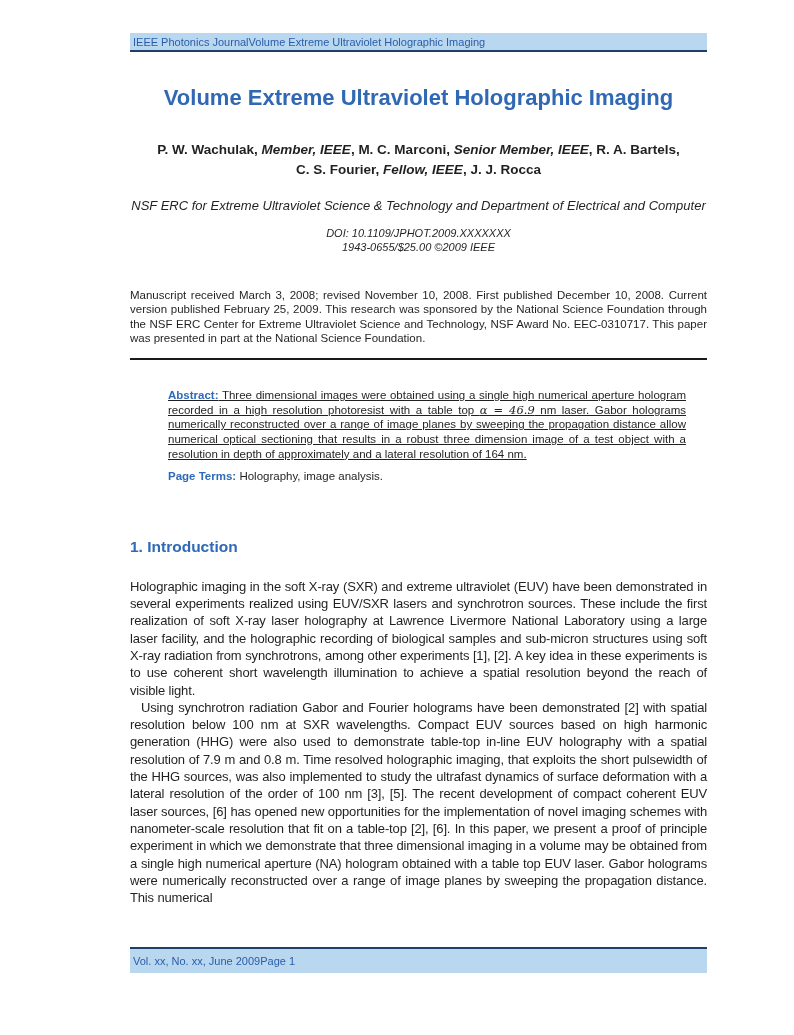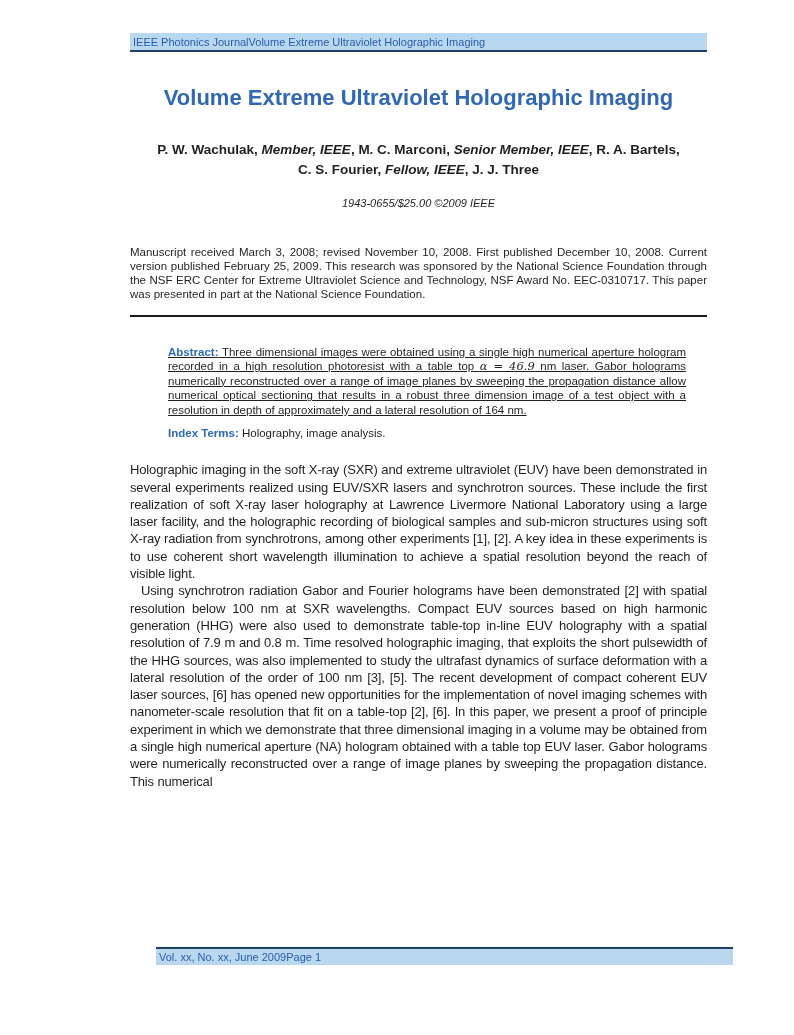--- a/index.html
+++ b/index.html
@@ -7,21 +7,21 @@
     --title-blue:#3168b3; --label-blue:#2e6ab8; --body-text:#221f1f;
   }
   html,body{margin:0;padding:0;}
   body{background:#ffffff;font-family:"Liberation Sans",sans-serif;}
   .page{position:relative;width:794px;height:1035px;background:#ffffff;overflow:hidden;}
 
   .band{position:absolute;left:130px;width:577px;background:var(--band-bg);
         color:var(--band-text);font-size:11px;display:flex;justify-content:flex-start;
         align-items:center;box-sizing:border-box;padding:0 3px;}
   .band-header{top:33px;height:19px;border-bottom:2px solid var(--band-border);}
-  .band-footer{top:947px;height:18px;border-top:2px solid var(--band-border);margin-left:26px;}
+  .band-footer{top:947px;height:26px;border-top:2px solid var(--band-border);}
 
   .content{position:absolute;left:130px;top:0;width:577px;color:var(--body-text);}
 
   .paper-title{margin:83px 0 0 0;text-align:center;color:var(--title-blue);
                font-weight:bold;font-size:22px;line-height:29px;}
   .authors{margin:28px 0 0 0;text-align:center;font-weight:bold;
            font-size:13.5px;line-height:20px;}
   .authors .it{font-style:italic;}
   .affiliation{margin:17px 0 0 0;text-align:center;font-style:italic;
                font-size:13px;line-height:17px;}
@@ -53,38 +53,41 @@
   </div>
 
   <div class="content">
 
     <div class="paper-title">
       <div>Volume Extreme Ultraviolet Holographic Imaging</div>
     </div>
 
     <div class="authors">
       <div><span>P. W. Wachulak, </span><span class="it">Member, IEEE</span><span>, M. C. Marconi, </span><span class="it">Senior Member, IEEE</span><span>, R. A. Bartels,</span></div>
-      <div><span>C. S. Fourier, </span><span class="it">Fellow, IEEE</span><span>, J. J. Three</span></div>
+      <div><span>C. S. Fourier, </span><span class="it">Fellow, IEEE</span><span>, J. J. Rocca</span></div>
     </div>
 
     <div class="affiliation">
+      <div>NSF ERC for Extreme Ultraviolet Science &amp; Technology and Department of Electrical and Computer</div>
     </div>
 
     <div class="doi-block">
+      <div>DOI: 10.1109/JPHOT.2009.XXXXXXX</div>
       <div>1943-0655/$25.00 ©2009 IEEE</div>
     </div>
 
     <p class="manuscript">Manuscript received March 3, 2008; revised November 10, 2008. First published December 10, 2008. Current version published February 25, 2009. This research was sponsored by the National Science Foundation through the NSF ERC Center for Extreme Ultraviolet Science and Technology, NSF Award No. EEC-0310717. This paper was presented in part at the National Science Foundation.</p>
 
     <hr class="rule">
 
     <p class="abstract-block"><span class="blue-label">Abstract:</span><span><span> Three dimensional images were obtained using a single high numerical aperture hologram recorded in a high resolution photoresist with a table top </span><span class="math">α = 46.9</span><span> nm laser. Gabor holograms numerically reconstructed over a range of image planes by sweeping the propagation distance allow numerical optical sectioning that results in a robust three dimension image of a test object with a resolution in depth of approximately and a lateral resolution of 164 nm.</span></span></p>
 
-    <p class="index-terms"><span class="blue-label">Index Terms:</span><span> Holography, image analysis.</span></p>
+    <p class="index-terms"><span class="blue-label">Page Terms:</span><span> Holography, image analysis.</span></p>
 
+    <div class="section-heading">1. Introduction</div>
 
     <div class="body-text">
       <p>Holographic imaging in the soft X-ray (SXR) and extreme ultraviolet (EUV) have been demonstrated in several experiments realized using EUV/SXR lasers and synchrotron sources. These include the first realization of soft X-ray laser holography at Lawrence Livermore National Laboratory using a large laser facility, and the holographic recording of biological samples and sub-micron structures using soft X-ray radiation from synchrotrons, among other experiments [1], [2]. A key idea in these experiments is to use coherent short wavelength illumination to achieve a spatial resolution beyond the reach of visible light.</p>
       <p>Using synchrotron radiation Gabor and Fourier holograms have been demonstrated [2] with spatial resolution below 100 nm at SXR wavelengths. Compact EUV sources based on high harmonic generation (HHG) were also used to demonstrate table-top in-line EUV holography with a spatial resolution of 7.9 m and 0.8 m. Time resolved holographic imaging, that exploits the short pulsewidth of the HHG sources, was also implemented to study the ultrafast dynamics of surface deformation with a lateral resolution of the order of 100 nm [3], [5]. The recent development of compact coherent EUV laser sources, [6] has opened new opportunities for the implementation of novel imaging schemes with nanometer-scale resolution that fit on a table-top [2], [6]. In this paper, we present a proof of principle experiment in which we demonstrate that three dimensional imaging in a volume may be obtained from a single high numerical aperture (NA) hologram obtained with a table top EUV laser. Gabor holograms were numerically reconstructed over a range of image planes by sweeping the propagation distance. This numerical</p>
     </div>
 
   </div>
 
   <div class="band band-footer">
     <span>Vol. xx, No. xx, June 2009</span>

